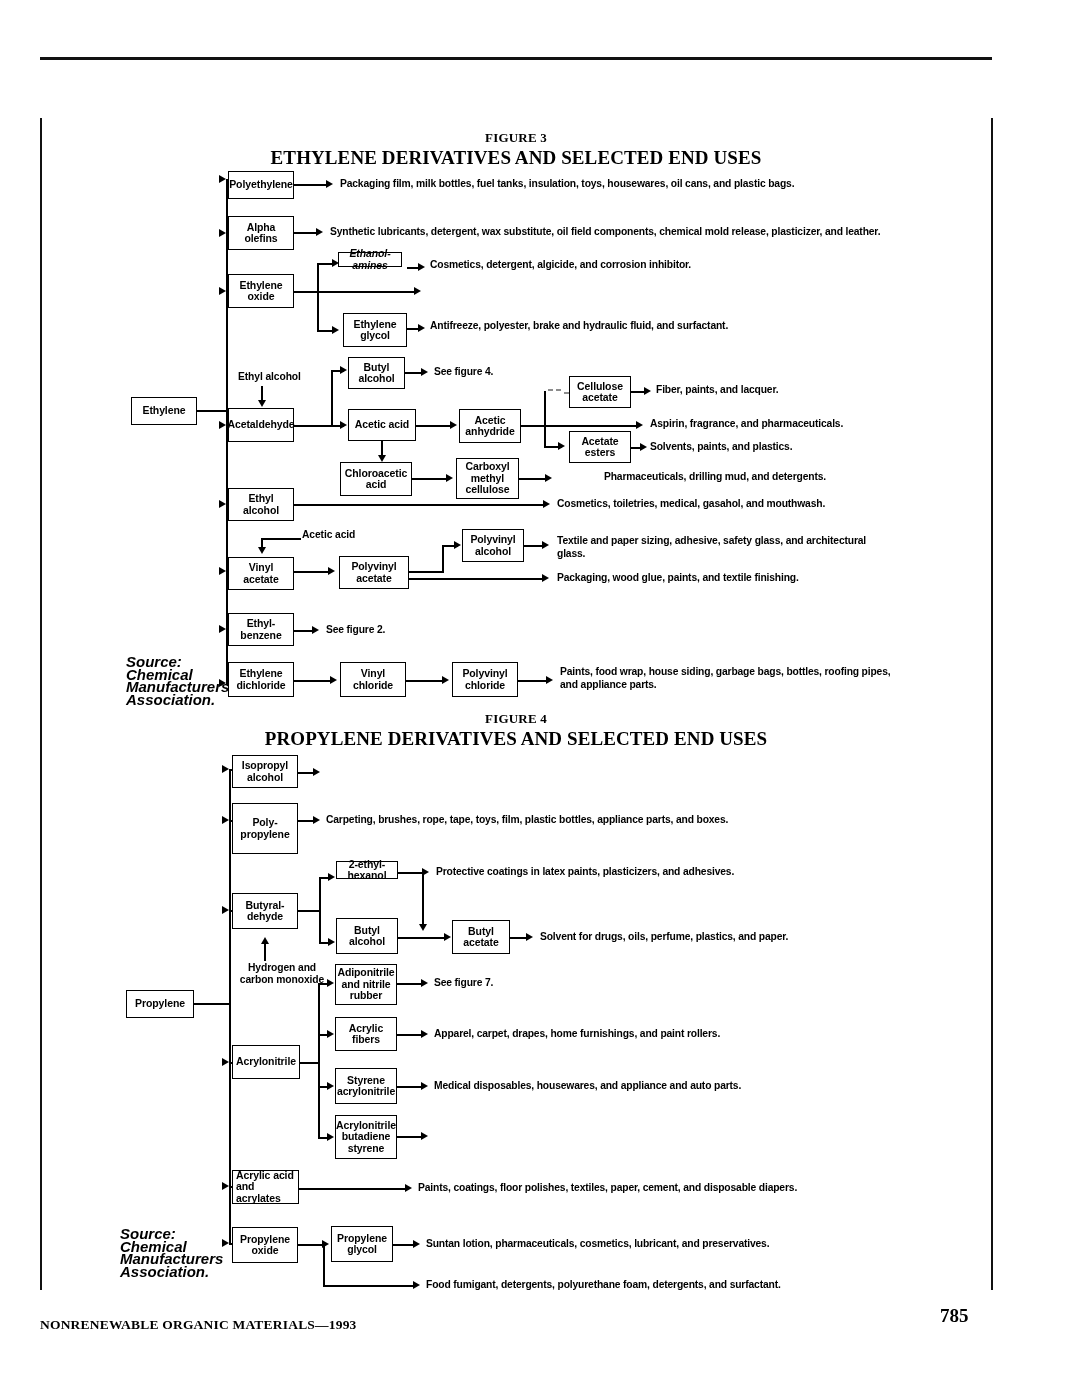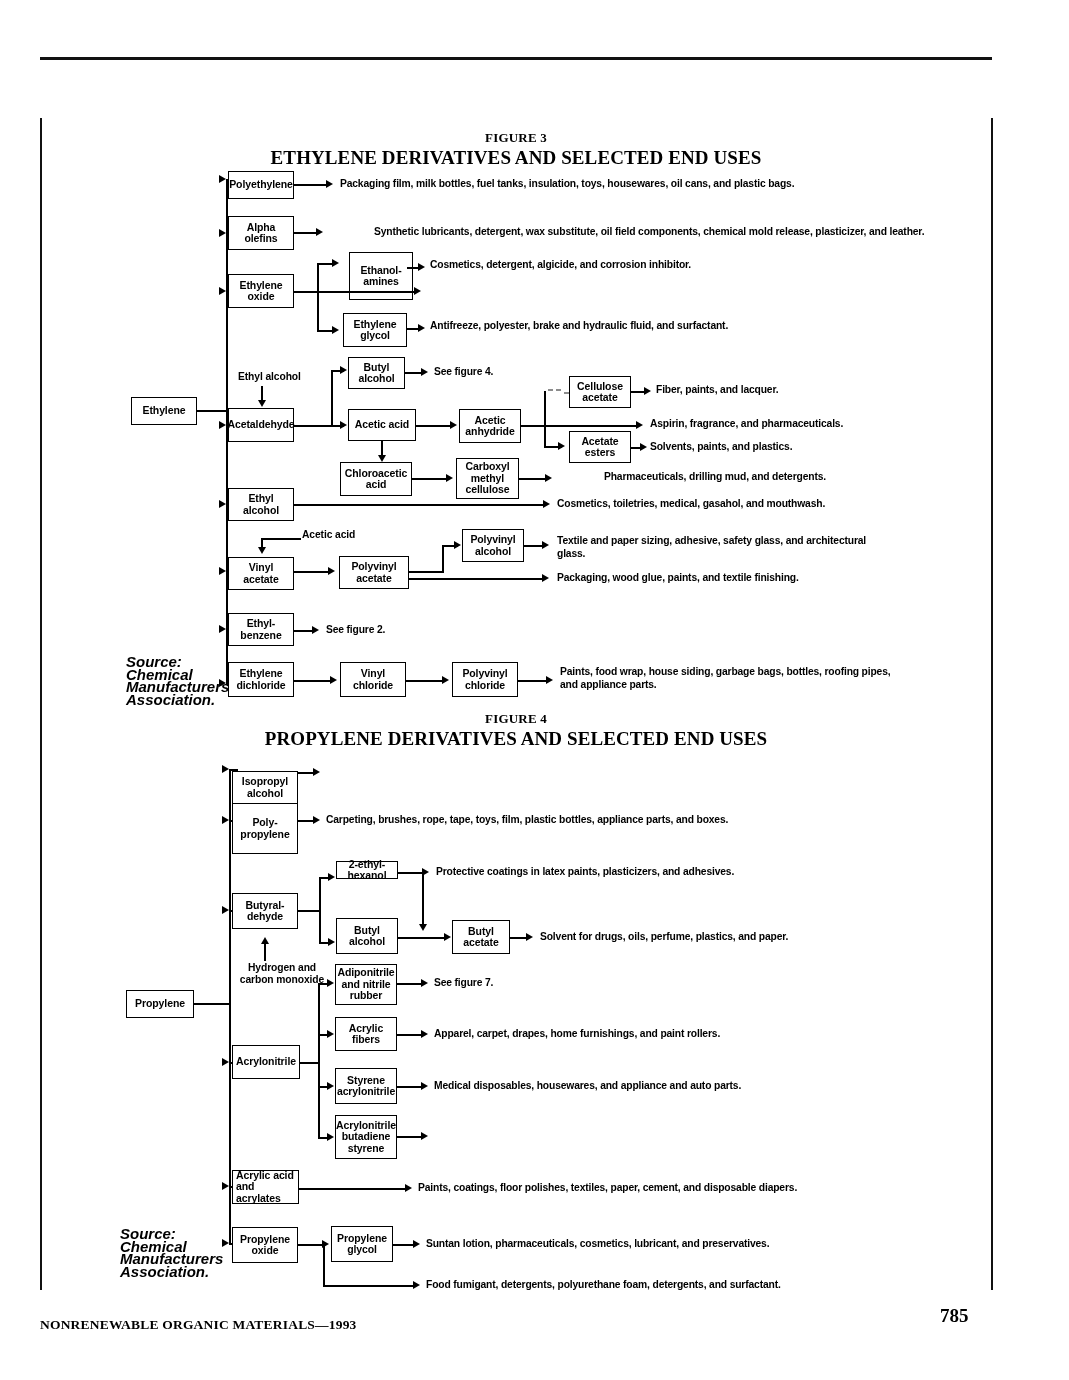--- a/index.html
+++ b/index.html
@@ -102,33 +102,33 @@
   <div class="abs h" style="left:294px;top:184px;width:34px;"></div>
   <div class="abs ar-r" style="left:326px;top:180px;"></div>
   <div class="abs txt" style="left:340px;top:178px;width:640px;">Packaging film, milk bottles, fuel tanks,  insulation, toys, housewares, oil cans, and plastic bags.</div>
 
   <div class="abs h" style="left:226px;top:233px;width:9px;"></div>
   <div class="abs ar-r" style="left:219px;top:229px;"></div>
   <div class="abs box" style="left: 228px; top: 216px; width: 66px; height: 34px; white-space: pre-line;">Alpha
 olefins</div>
   <div class="abs h" style="left:294px;top:232px;width:24px;"></div>
   <div class="abs ar-r" style="left:316px;top:228px;"></div>
-  <div class="abs txt" style="left:330px;top:226px;width:650px;margin-left:44px;">Synthetic lubricants, detergent, wax substitute, oil field components, chemical mold release, plasticizer, and leather.</div>
+  <div class="abs txt" style="left:330px;top:226px;width:650px;">Synthetic lubricants, detergent, wax substitute, oil field components, chemical mold release, plasticizer, and leather.</div>
 
   <div class="abs h" style="left:226px;top:291px;width:9px;"></div>
   <div class="abs ar-r" style="left:219px;top:287px;"></div>
   <div class="abs box" style="left: 228px; top: 274px; width: 66px; height: 34px; white-space: pre-line;">Ethylene
 oxide</div>
 
   <div class="abs h" style="left:294px;top:291px;width:24px;"></div>
   <div class="abs v" style="left:317px;top:263px;height:68px;"></div>
 
   <div class="abs h" style="left:317px;top:263px;width:17px;"></div>
   <div class="abs ar-r" style="left:332px;top:259px;"></div>
-  <div class="abs box" style="left: 349px; top: 252px; width: 64px; height: 48px; white-space: pre-line;">Ethanol-
+  <div class="abs box" style="left: 338px; top: 252px; width: 64px; height: 15px; white-space: pre-line; font-style: italic;">Ethanol-
 amines</div>
   <div class="abs h" style="left:407px;top:267px;width:13px;"></div>
   <div class="abs ar-r" style="left:418px;top:263px;"></div>
   <div class="abs txt" style="left:430px;top:259px;width:560px;">Cosmetics, detergent, algicide, and corrosion inhibitor.</div>
 
   <div class="abs h" style="left:294px;top:291px;width:122px;"></div>
   <div class="abs ar-r" style="left:414px;top:287px;"></div>
 
   <div class="abs h" style="left:317px;top:330px;width:17px;"></div>
   <div class="abs ar-r" style="left:332px;top:326px;"></div>
@@ -273,21 +273,21 @@
 
   <div class="abs figno" style="left:236px;top:711px;">FIGURE 4</div>
   <div class="abs figtitle" style="left:166px;top:728px;">PROPYLENE DERIVATIVES AND SELECTED END USES</div>
 
   <div class="abs box" style="left:126px;top:990px;width:68px;height:28px;">Propylene</div>
   <div class="abs h" style="left:194px;top:1003px;width:36px;"></div>
   <div class="abs v" style="left:229px;top:769px;height:474px;"></div>
 
   <div class="abs h" style="left:229px;top:769px;width:9px;"></div>
   <div class="abs ar-r" style="left:222px;top:765px;"></div>
-  <div class="abs box" style="left: 232px; top: 755px; width: 66px; height: 33px; white-space: pre-line; margin-top: 16px;">Isopropyl
+  <div class="abs box" style="left: 232px; top: 755px; width: 66px; height: 33px; white-space: pre-line;">Isopropyl
 alcohol</div>
   <div class="abs h" style="left:298px;top:772px;width:17px;"></div>
   <div class="abs ar-r" style="left:313px;top:768px;"></div>
 
   <div class="abs h" style="left:229px;top:820px;width:9px;"></div>
   <div class="abs ar-r" style="left:222px;top:816px;"></div>
   <div class="abs box" style="left: 232px; top: 803px; width: 66px; height: 51px; white-space: pre-line;">Poly-
 propylene</div>
   <div class="abs h" style="left:298px;top:820px;width:17px;"></div>
   <div class="abs ar-r" style="left:313px;top:816px;"></div>

